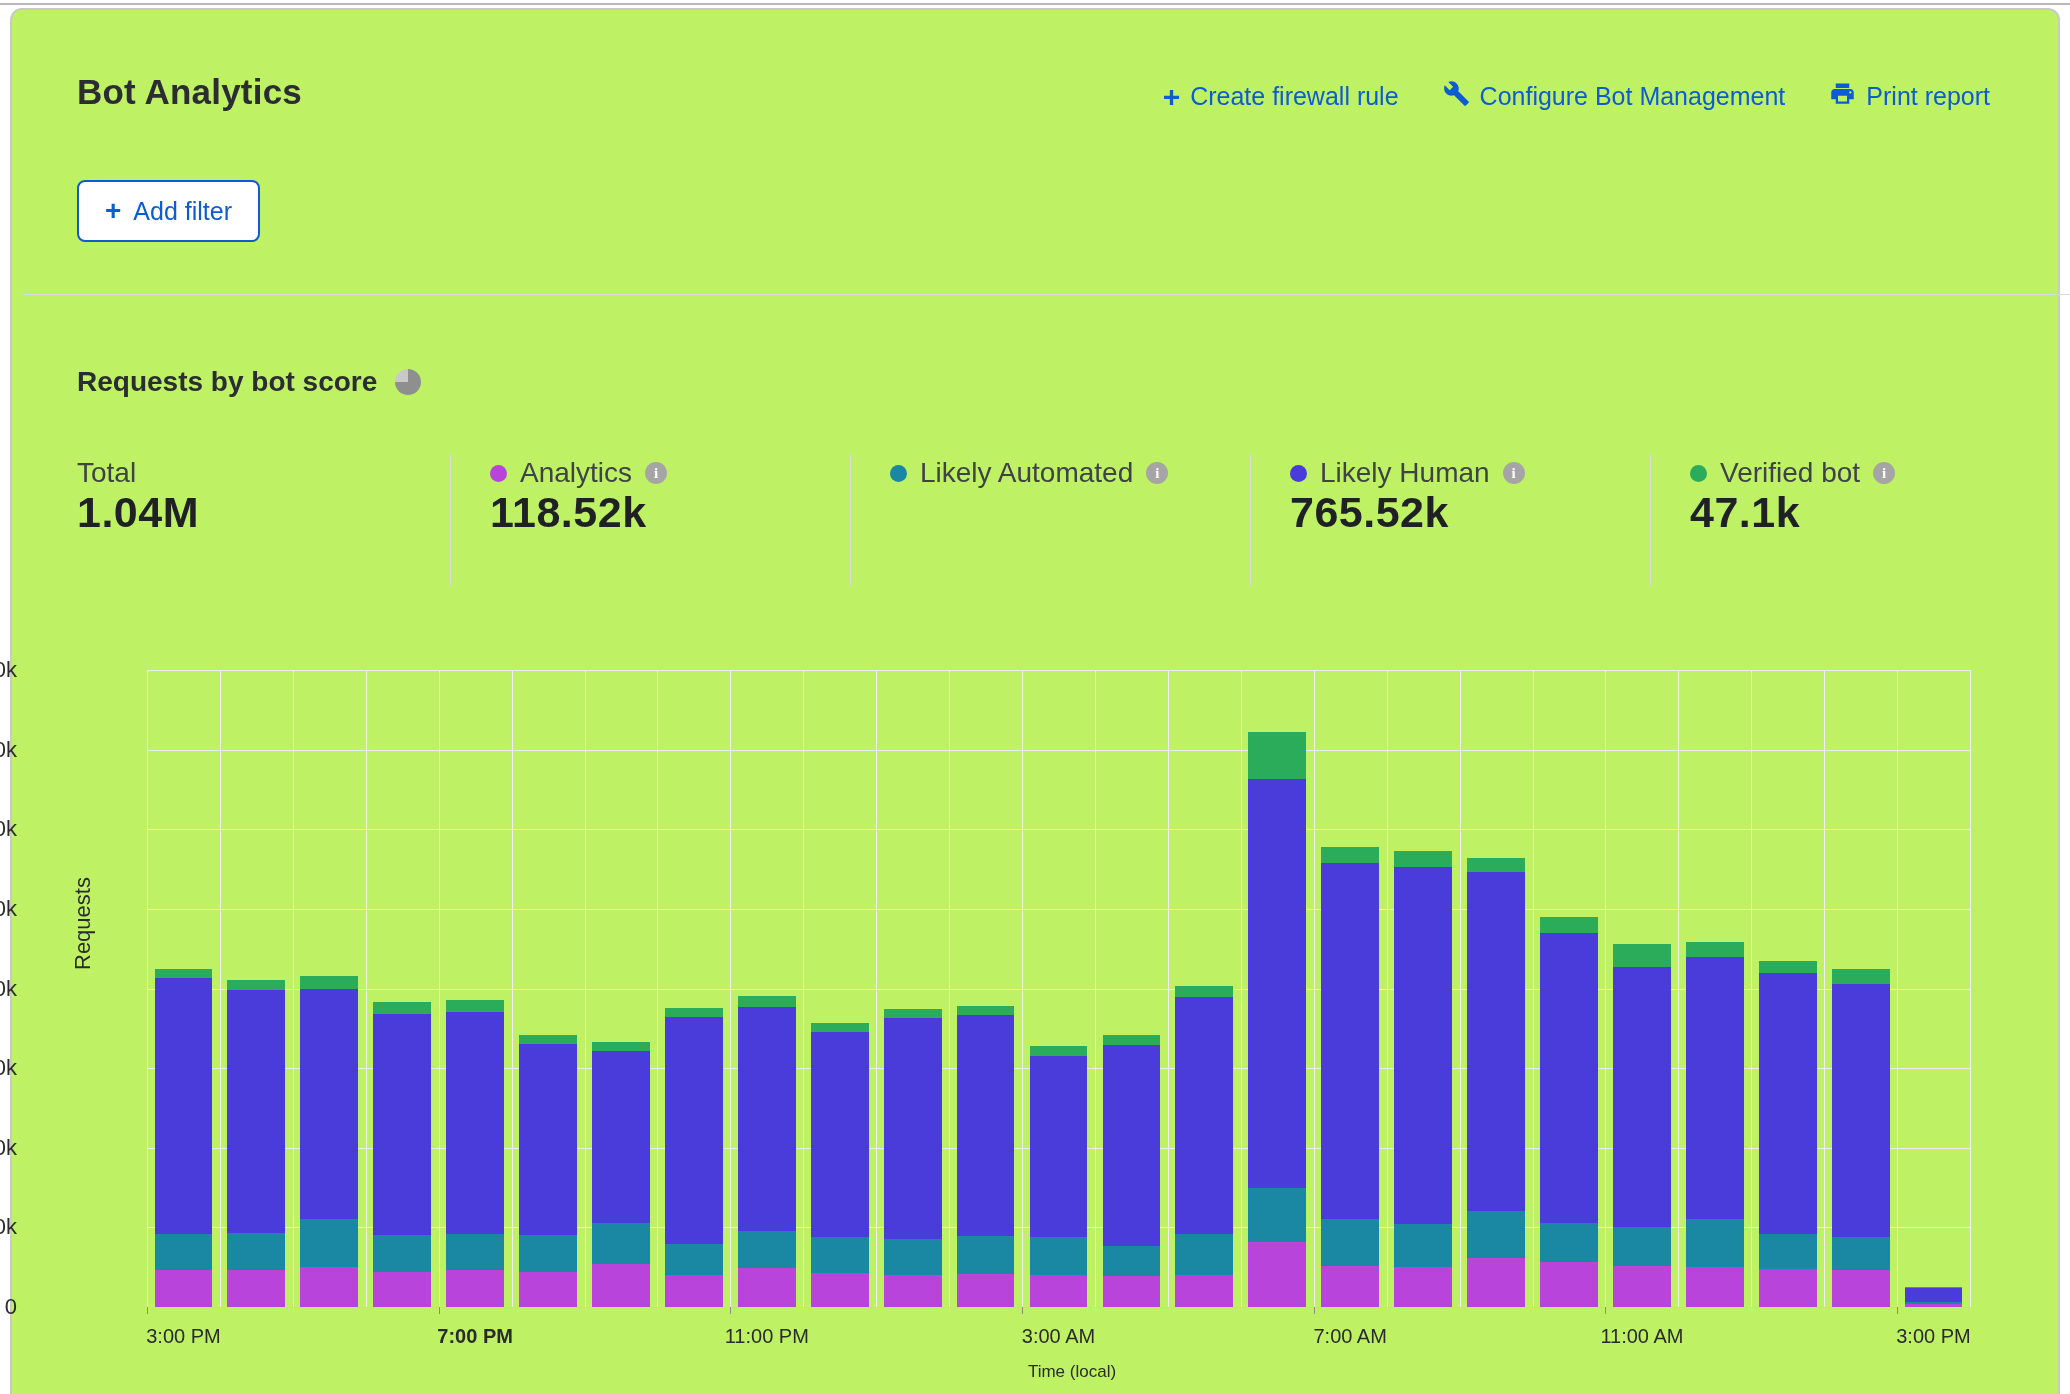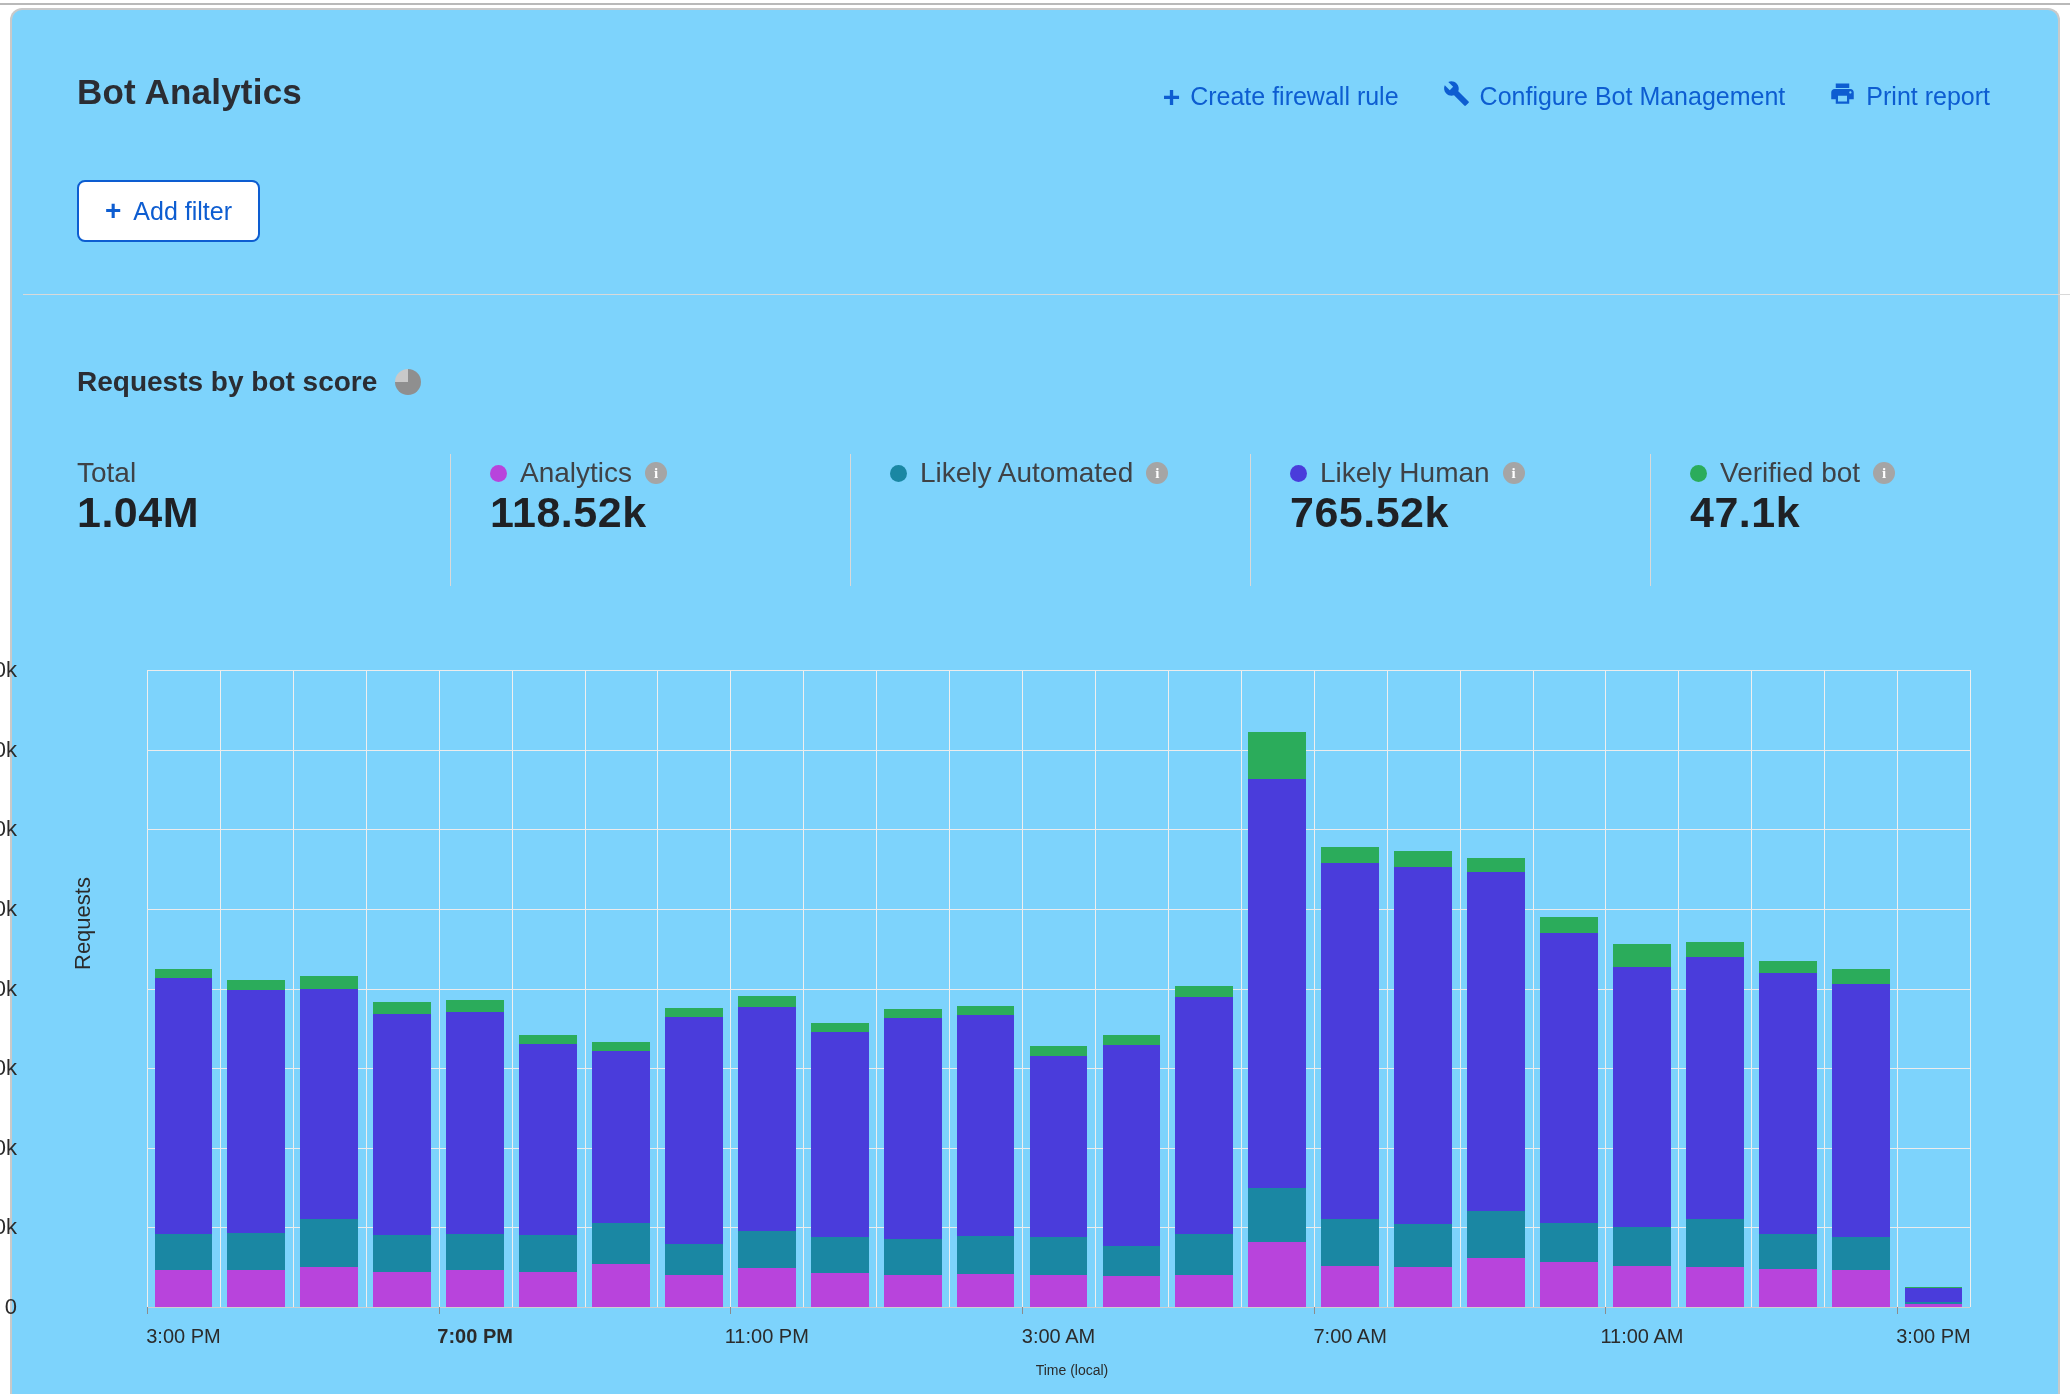--- a/index.html
+++ b/index.html
@@ -2,21 +2,21 @@
 <html><head>
 <meta charset="utf-8">
 <style>
   * { box-sizing: border-box; margin: 0; padding: 0; }
   html,body { width: 2070px; height: 1394px; background: #ffffff;
     font-family: "Liberation Sans", sans-serif; overflow: hidden; position: relative; }
 
   #top-rule { position: absolute; left: 0; top: 3px; width: 2070px; height: 2px; background: #b9b9b9; }
 
   #card { position: absolute; left: 10px; top: 8px; width: 2050px; height: 1386px;
-    background: #7dd3fc; border: 2px solid #c9c9c9; border-bottom: none; border-radius: 12px 12px 0 0; }
+    background: #bef264; border: 2px solid #c9c9c9; border-bottom: none; border-radius: 12px 12px 0 0; }
 
   #page-title { position: absolute; left: 65px; top: 62px; font-size: 35px; font-weight: 700; color: #2b2d33; letter-spacing: 0.2px; }
 
   #header-actions { position: absolute; top: 70px; right: 68px; display: flex; gap: 44px; align-items: center; }
   .action-link { display: flex; align-items: center; gap: 10px; color: #0d5dd1; font-size: 25px; cursor: pointer; }
   .plus-glyph { font-size: 30px; font-weight: 600; line-height: 1; }
   .action-link svg { width: 27px; height: 27px; fill: #0d5dd1; }
 
   #add-filter-btn { position: absolute; left: 65px; top: 170px; height: 62px; padding: 0 26px;
     border: 2px solid #0d5dd1; border-radius: 8px; background: #fff; color: #0d5dd1;
@@ -49,21 +49,21 @@
   #chart-plot { position: absolute; left: 135px; top: 660px; width: 1823px; height: 637px; }
   .gridline-h { position: absolute; left: 0; width: 100%; height: 1px; background: #ececec; }
   .gridline-h.zero { background: #cfcfcf; }
   .gridline-v { position: absolute; top: 0; height: 100%; width: 1px; background: #efefef; }
   .y-tick-label { position: absolute; right: 1953px; width: 90px; text-align: right;
     font-size: 22px; color: #2b2b2b; }
   .bar { position: absolute; bottom: 0; }
   .bar-seg { position: absolute; left: 0; width: 100%; }
   .x-tick { position: absolute; top: 637px; width: 1px; height: 7px; background: #8c8c8c; }
   .x-tick-label { position: absolute; top: 655px; width: 160px; text-align: center; font-size: 20px; color: #2b2b2b; }
-  #x-axis-title { position: absolute; left: 960px; top: 1352px; font-size: 14px; color: #2b2b2b; width: 200px; text-align: center; }
+  #x-axis-title { position: absolute; left: 960px; top: 1352px; font-size: 17px; color: #2b2b2b; width: 200px; text-align: center; }
   #y-axis-title { position: absolute; left: 58px; top: 960px; font-size: 22px; color: #2b2b2b;
     transform: rotate(-90deg); transform-origin: left top; }
 </style>
 </head>
 <body>
 
 <div id="top-rule"></div>
 
 <div id="card">
   <h1 id="page-title">Bot Analytics</h1>

